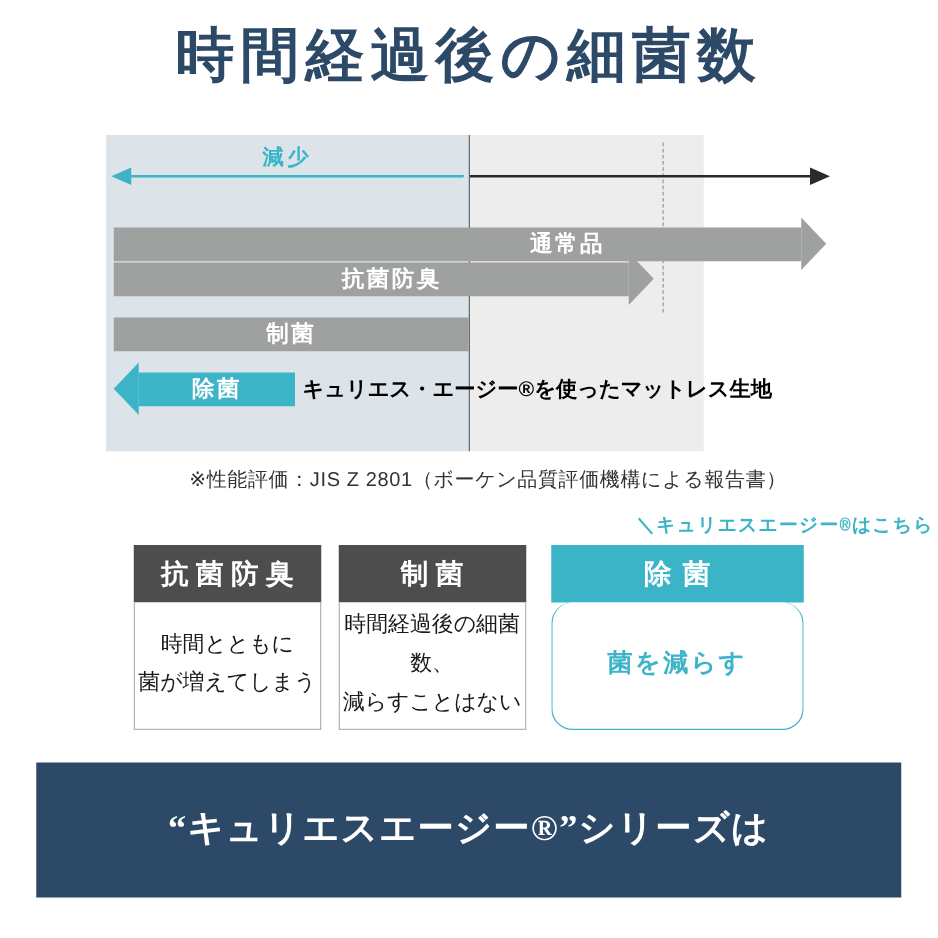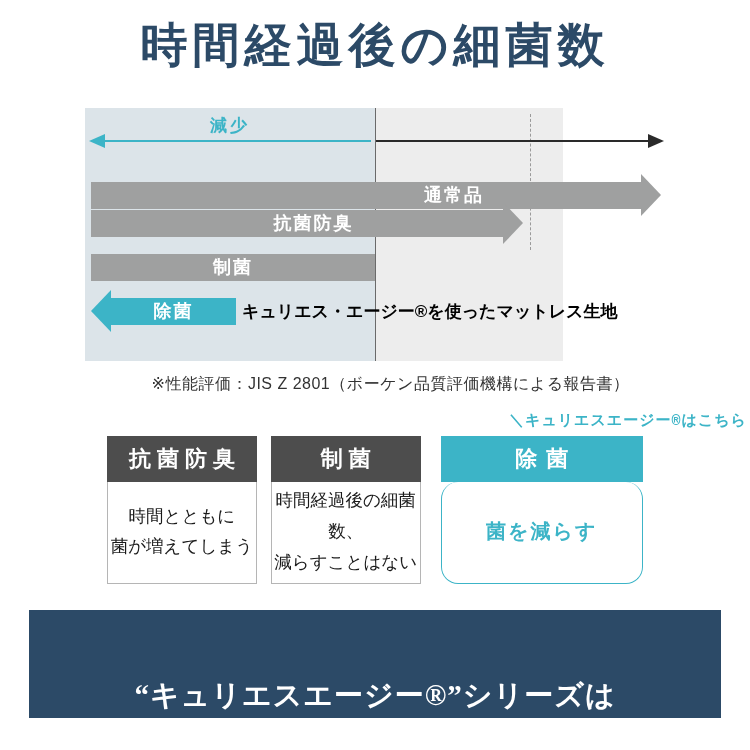--- a/index.html
+++ b/index.html
@@ -139,21 +139,21 @@
     border-color: #3cb4c7;
     color: #3cb4c7; font-weight: bold; font-size: 20px; letter-spacing: 2px; border-radius: 17px;
   }
 
   
   .banner {
     width: 692px; height: 108px;
     margin: 26px auto 0;
     background: #2c4a67;
     display: flex; flex-direction: row;
-    align-items: flex-end; justify-content: center;
+    align-items: center; justify-content: center;
     color: #ffffff;
     font-family: "Liberation Serif", "DejaVu Serif", serif;
     font-weight: bold; font-size: 29px; letter-spacing: 1px;
   }
   .banner div { line-height: 1.55; }
 </style>
 </head>
 <body>
 
 <h1 class="page-title">時間経過後の細菌数</h1>

